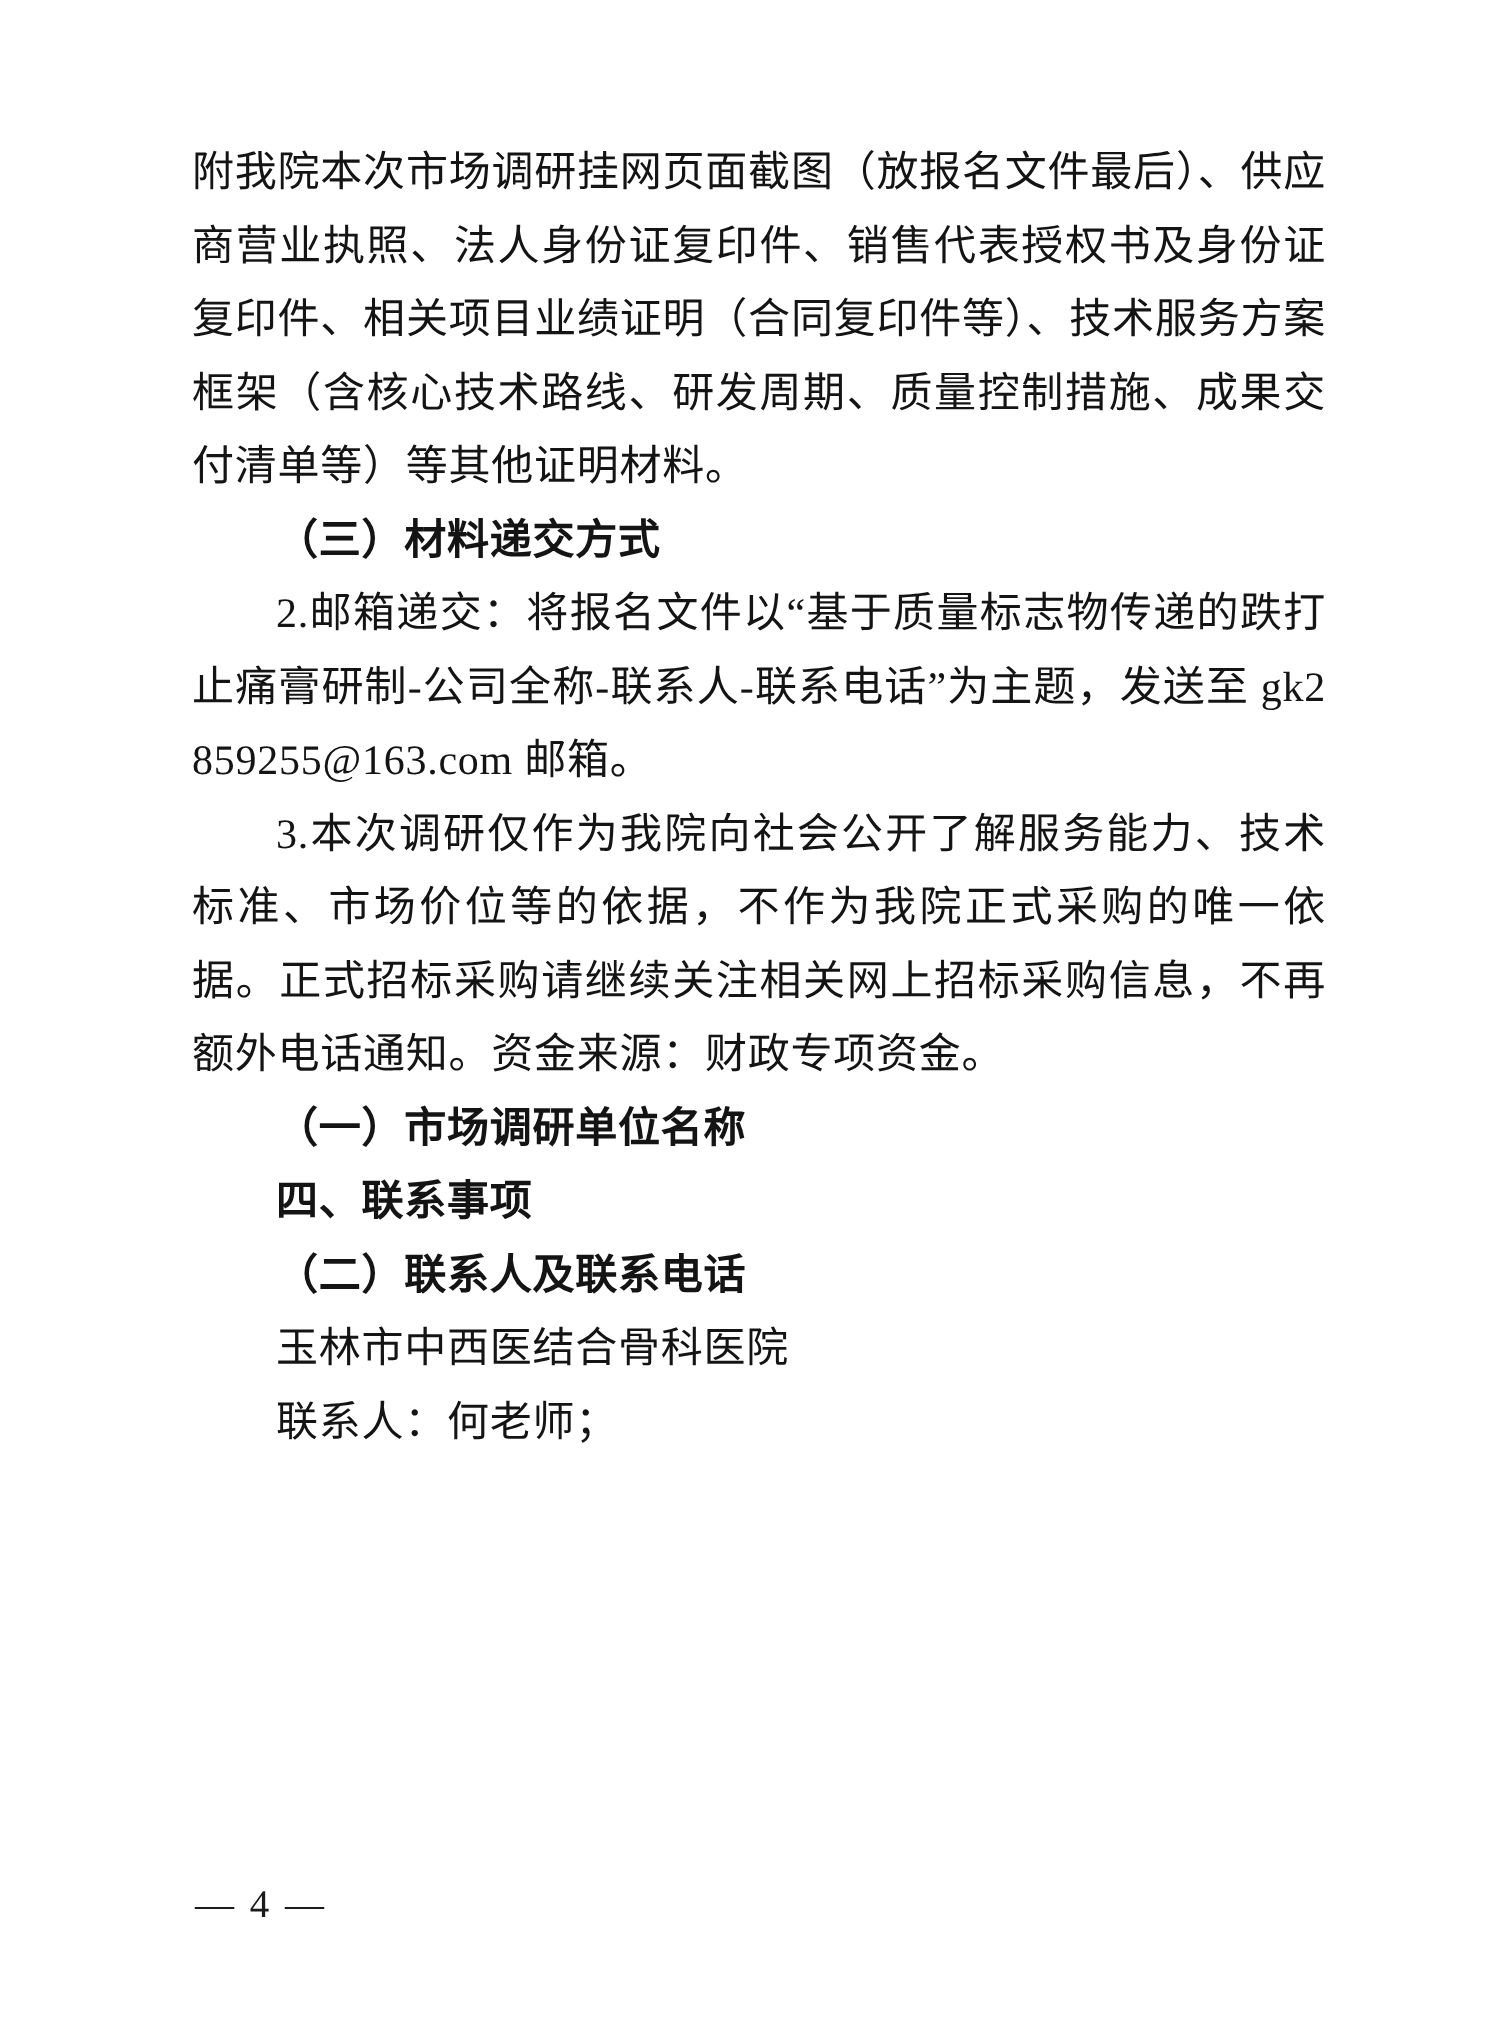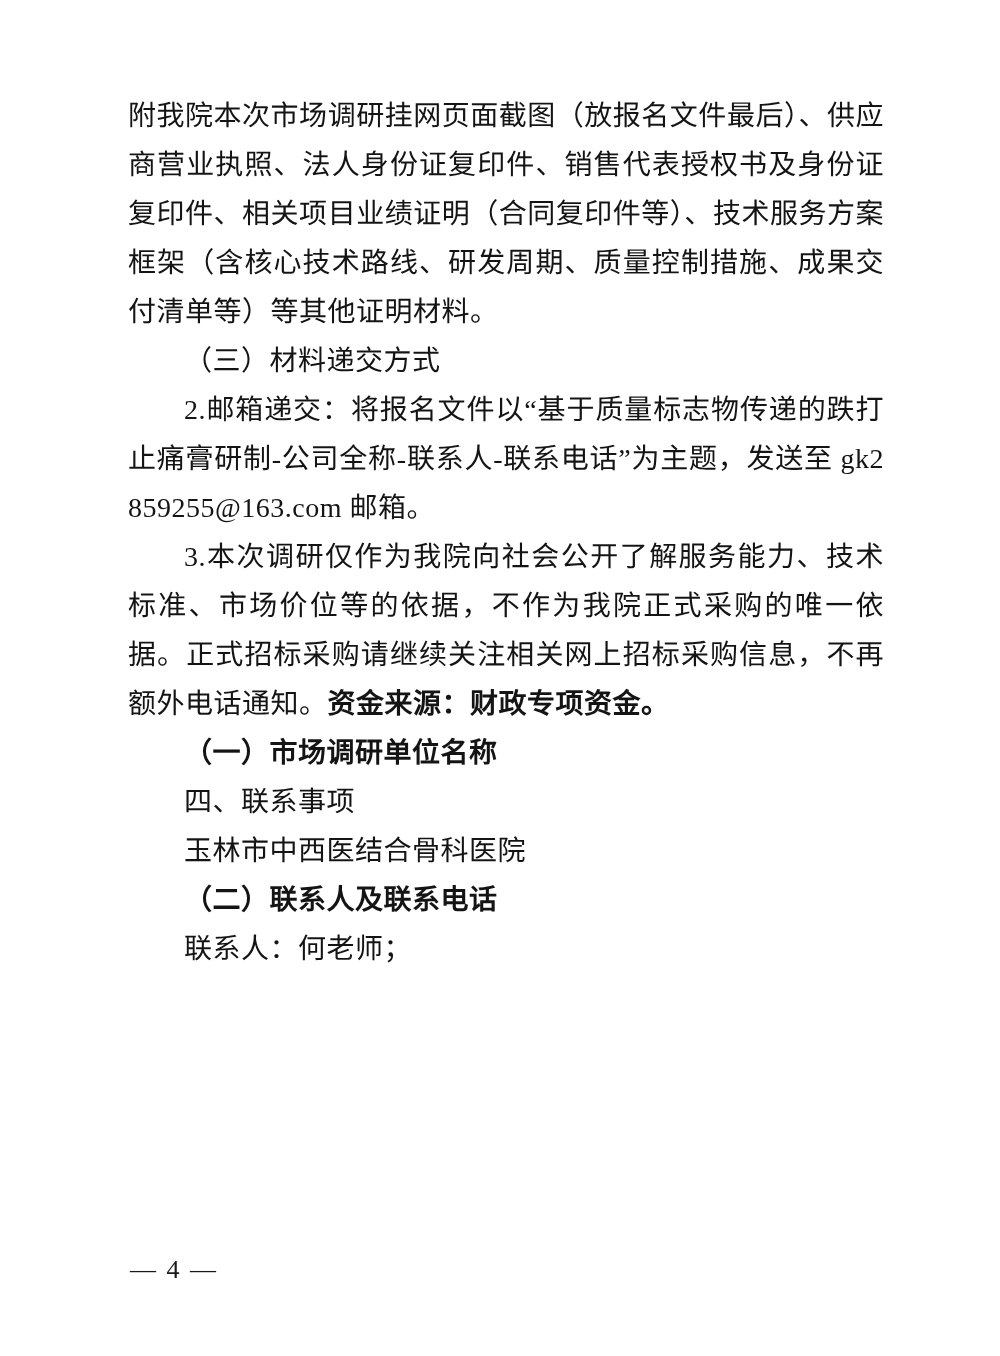--- a/index.html
+++ b/index.html
@@ -29,27 +29,27 @@
   }
   .content p {
     margin: 0;
     padding: 0;
     word-break: break-all;
   }
   .indent {
     text-indent: 2em;
   }
   .hd {
-    font-weight: normal;
+    font-weight: bold;
   }
   .hd-kai {
     font-weight: bold;
   }
   .bold-run {
-    font-weight: bold;
+    font-weight: normal;
   }
   .footer {
     position: absolute;
     left: 130px;
     top: 1253px;
     font-size: 26px;
     line-height: 34px;
     letter-spacing: 2px;
     color: #1a1a1a;
     font-family: "Liberation Serif", "DejaVu Serif", serif;
@@ -70,23 +70,23 @@
     <p class="indent">2.邮箱递交：将报名文件以“基于质量标志物传递的跌打止痛膏研制-公司全称-联系人-联系电话”为主题，发送至 gk2859255@163.com 邮箱。</p>
 
 
     <p class="indent"><span>3.本次调研仅作为我院向社会公开了解服务能力、技术标准、市场价位等的依据，不作为我院正式采购的唯一依据。正式招标采购请继续关注相关网上招标采购信息，不再额外电话通知。</span><span class="bold-run">资金来源：财政专项资金。</span></p>
 
 
     <p class="indent hd-kai">（一）市场调研单位名称</p>
 
     <p class="indent hd">四、联系事项</p>
 
+    <p class="indent hd-kai">（二）联系人及联系电话</p>
+
     <p class="indent">玉林市中西医结合骨科医院</p>
-
-    <p class="indent hd-kai">（二）联系人及联系电话</p>
 
     <p class="indent">联系人：何老师；</p>
 
   </div>
 
   <div class="footer">— 4 —</div>
 
 </div>
 
 </body></html>

